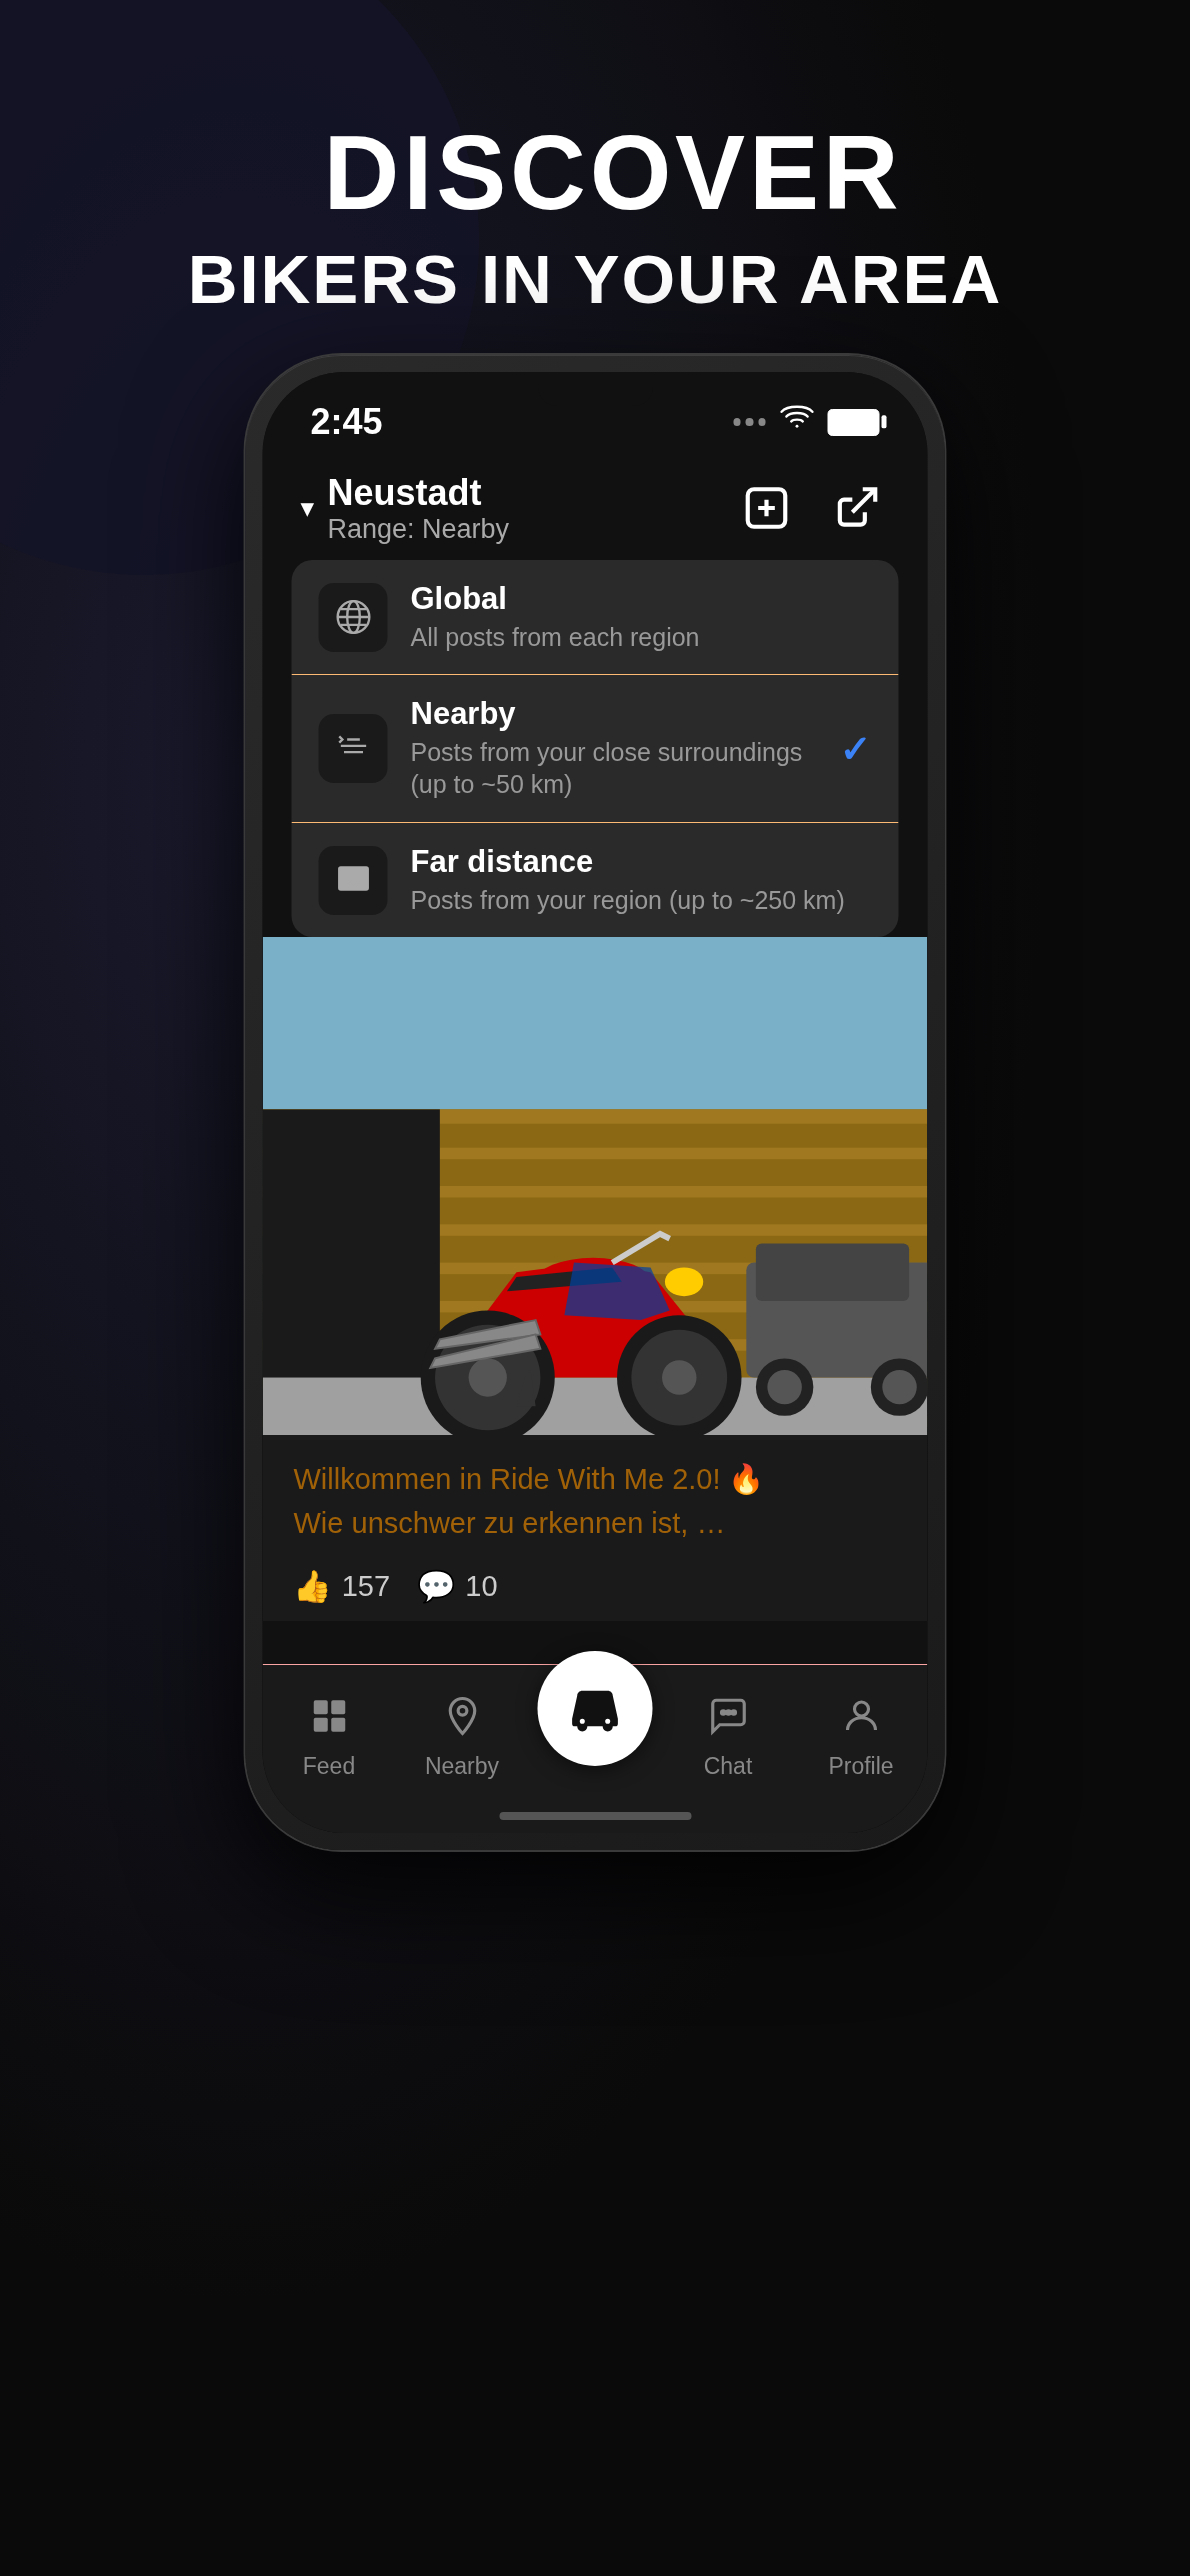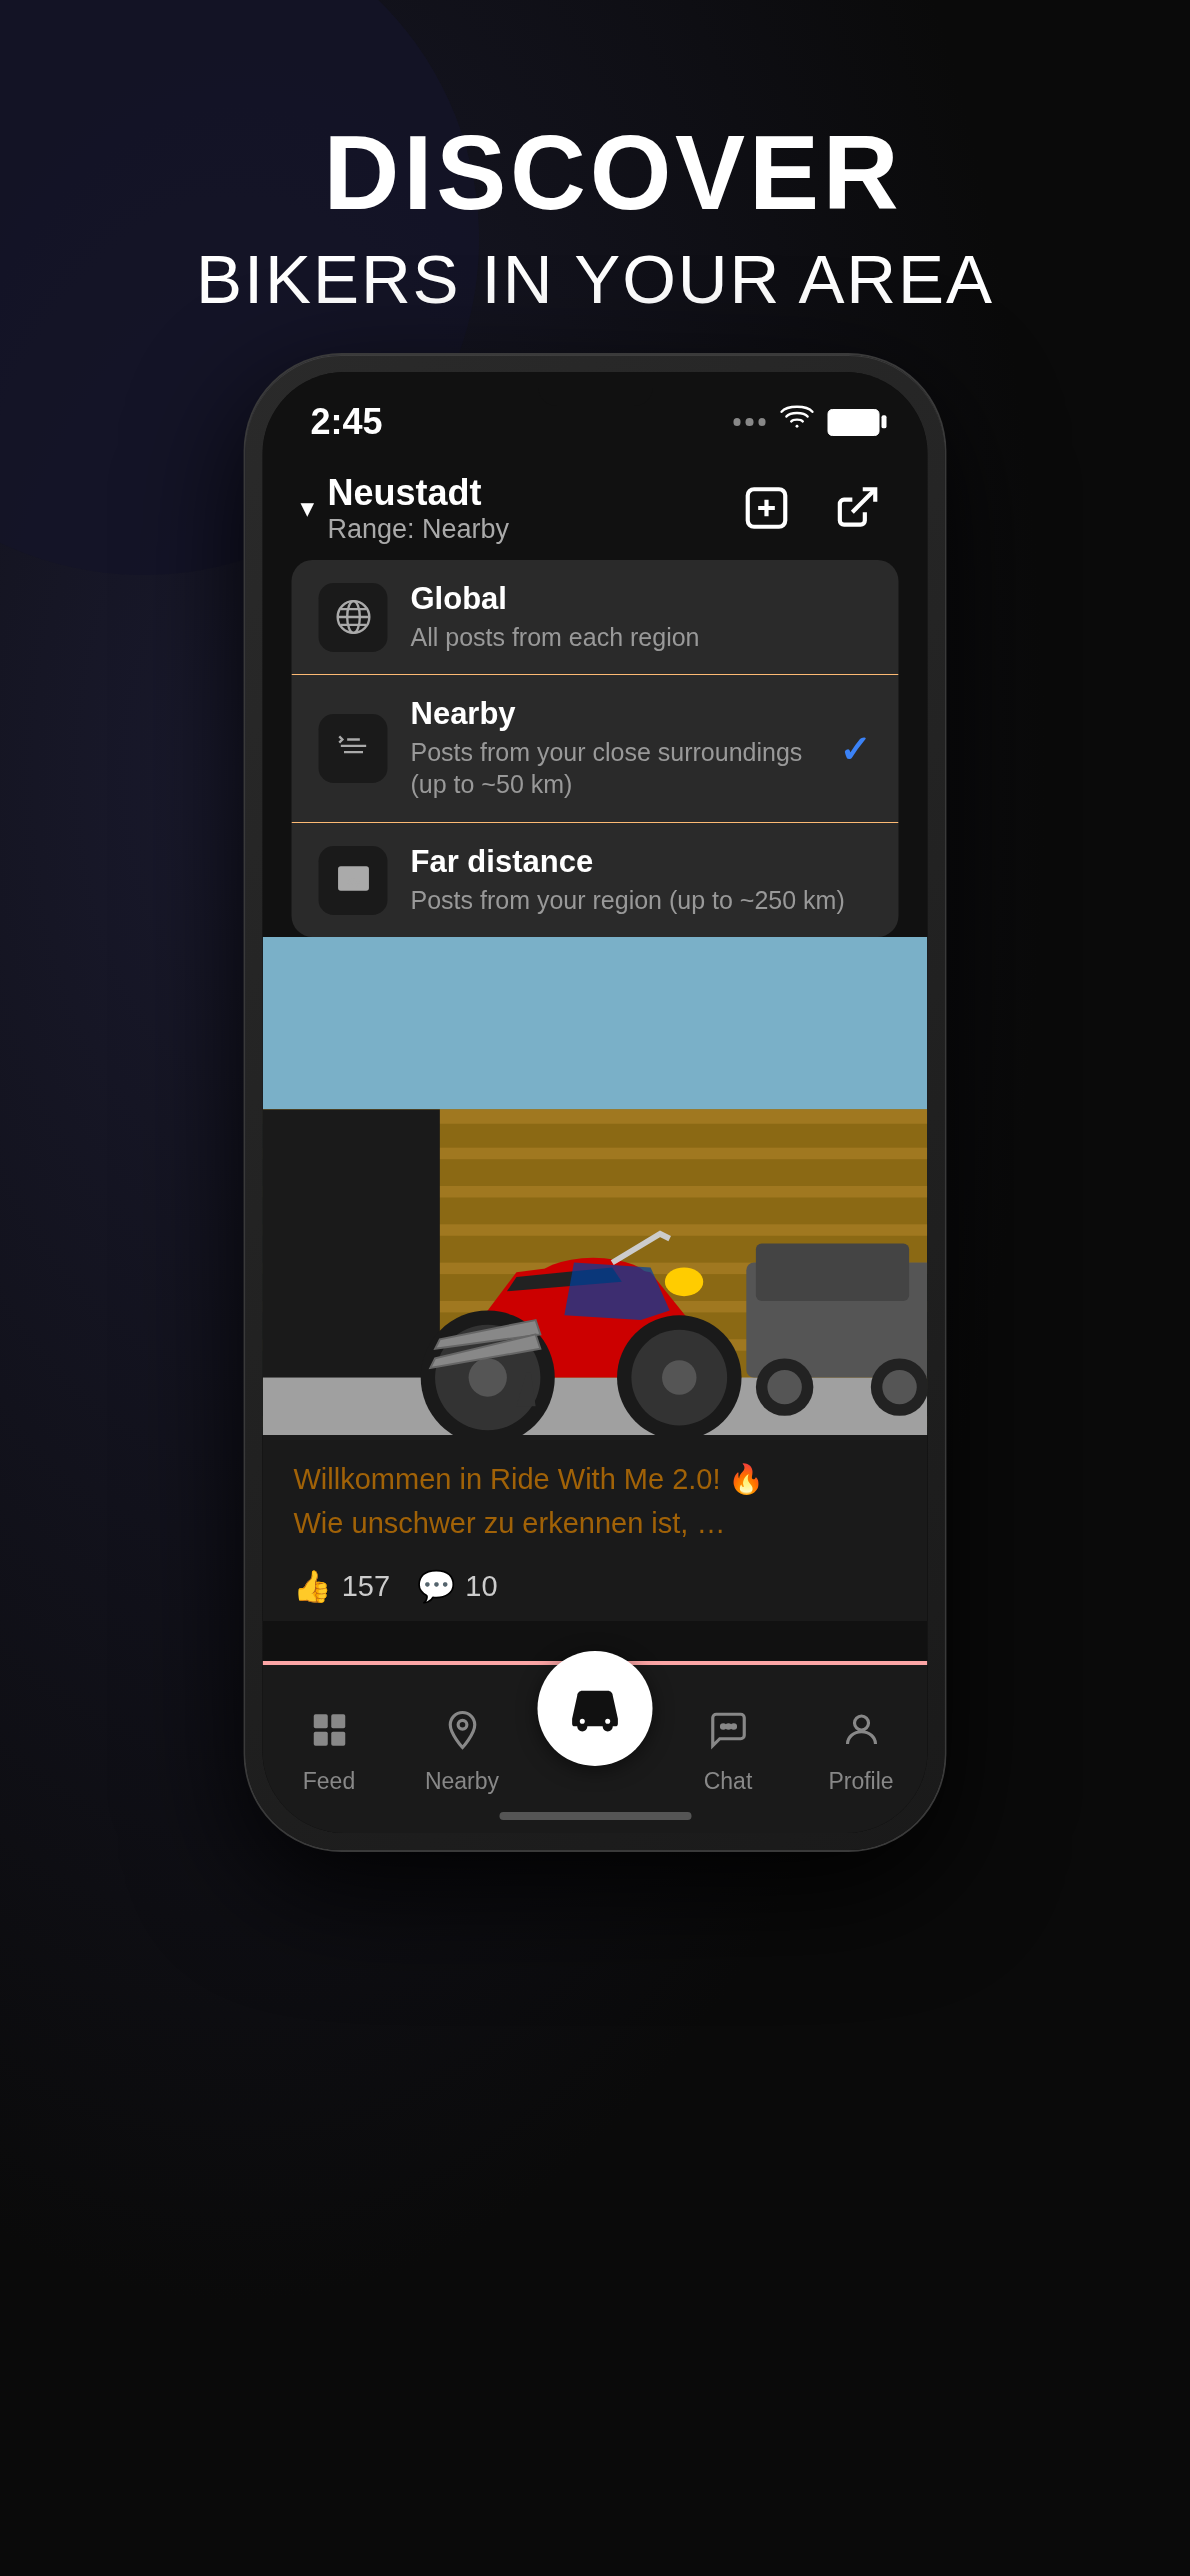--- a/index.html
+++ b/index.html
@@ -55,21 +55,21 @@
       font-size: 105px;
       font-weight: 900;
       color: #ffffff;
       letter-spacing: 3.8px;
       line-height: 1.1;
       padding-left: 36px;
     }
 
     .subtitle {
       font-size: 69px;
-      font-weight: 400;
+      font-weight: 700;
       color: #ffffff;
       letter-spacing: 1.9px;
       margin-top: 9.6px;
     }
 
     
     .phone-wrapper {
       position: absolute;
       top: 355px;
       left: 50%;
@@ -362,23 +362,23 @@
 
     .stat-count {
       font-size: 29px;
       color: #cccccc;
       font-weight: 500;
     }
 
     
     .tab-bar {
       display: flex;
-      align-items: flex-end;
+      align-items: center;
       background: #1a1a1a;
-      border-top: 4px solid #fca5a5;
+      border-top: 1px solid #fca5a5;
       padding: 15.3px 0 38px;
       flex-shrink: 0;
     }
 
     .tab-item {
       flex: 1;
       display: flex;
       flex-direction: column;
       align-items: center;
       gap: 7.7px;

